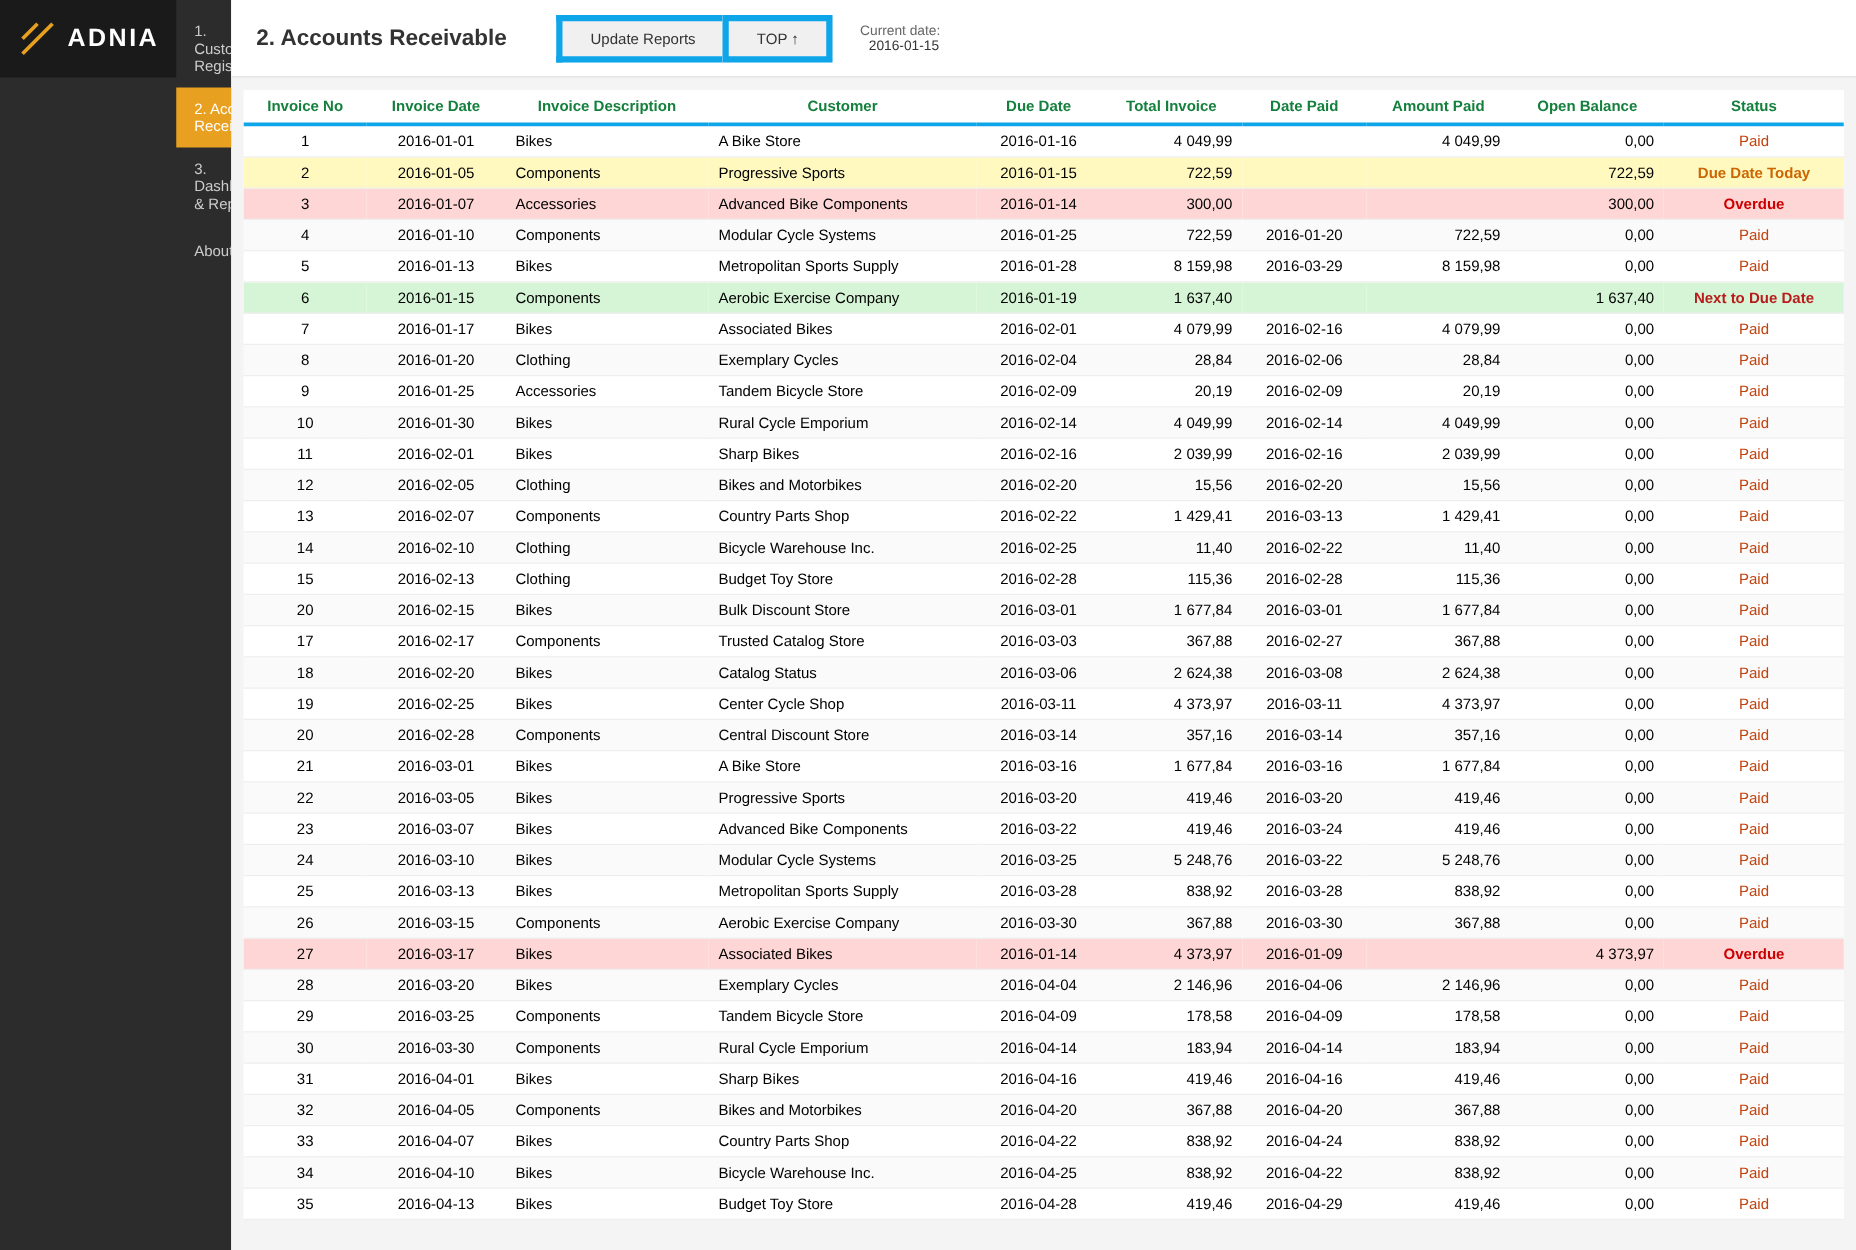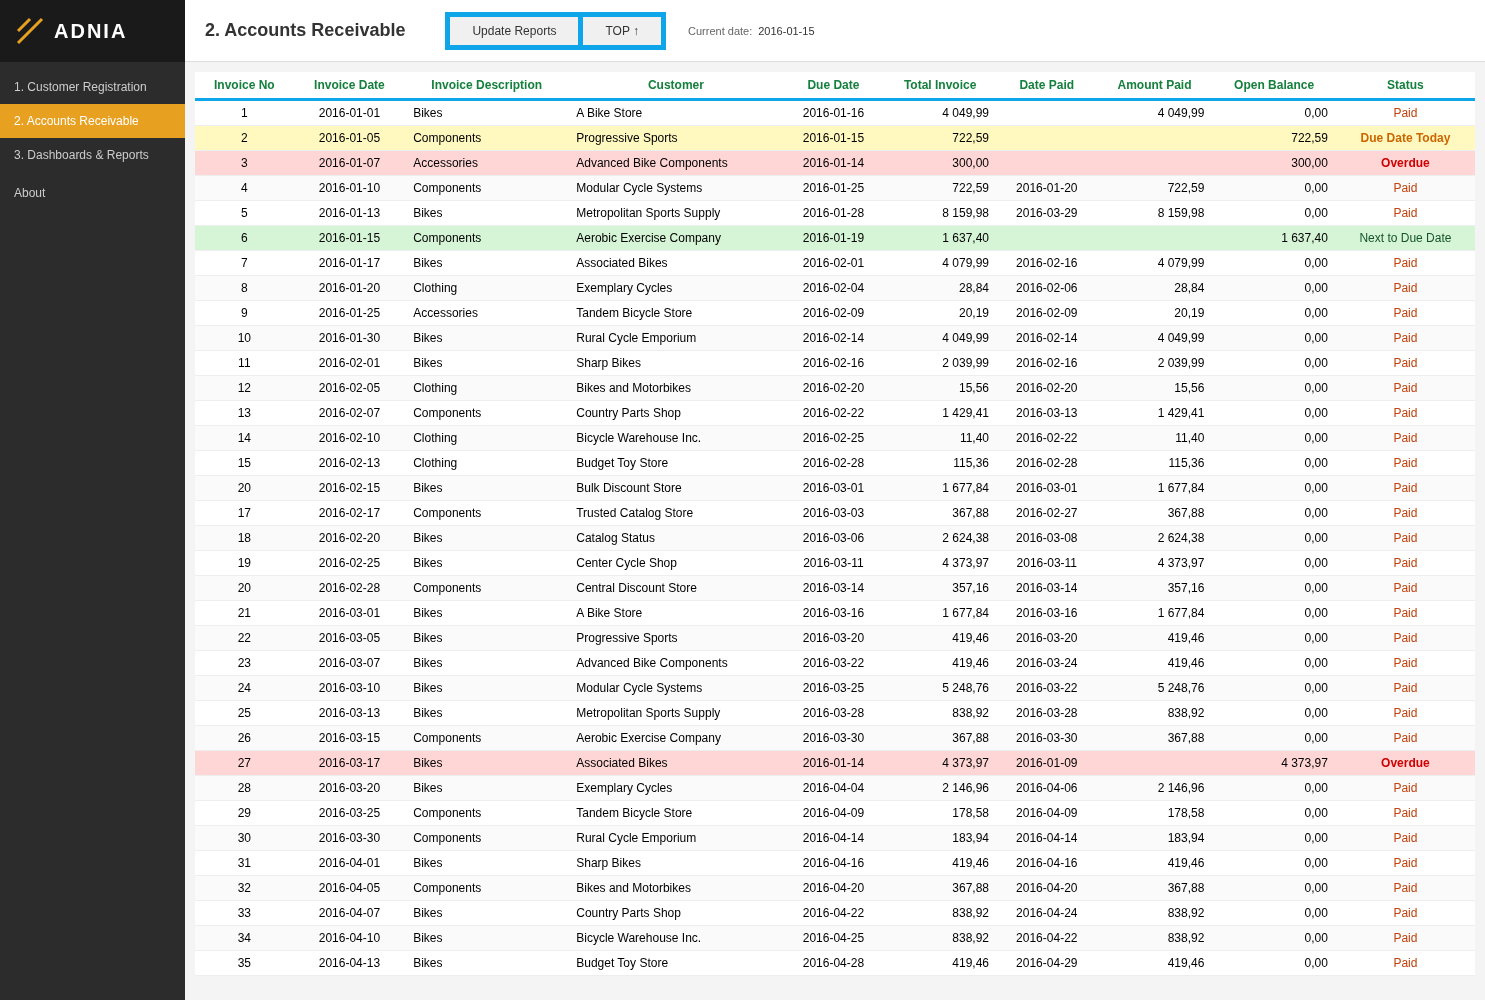--- a/index.html
+++ b/index.html
@@ -5,21 +5,20 @@
     * { margin: 0; padding: 0; box-sizing: border-box; }
     body { font-family: Arial, sans-serif; font-size: 12px; display: flex; height: 1000px; overflow: hidden; }
 
     
     #sidebar {
       width: 185px;
       min-width: 185px;
       background: #2c2c2c;
       color: #ccc;
       display: flex;
-      flex-direction: column;
     }
     #logo-area {
       background: #1a1a1a;
       padding: 12px 14px;
       display: flex;
       align-items: center;
       gap: 8px;
       height: 62px;
     }
     #logo-icon {
@@ -96,20 +95,21 @@
     }
     #current-date-value {
       font-size: 11px;
       color: #333;
       margin-left: 6px;
     }
     #header-meta {
       display: flex;
       align-items: center;
       margin-left: 2px;
+      flex-direction: column;
     }
 
     
     #table-area {
       flex: 1;
       overflow-y: auto;
       padding: 10px 10px 10px 10px;
     }
 
     table {
@@ -142,21 +142,21 @@
 
     
     tr.due-today { background: #fff9c0 !important; }
     tr.overdue { background: #ffd6d6 !important; }
     tr.next-due { background: #d6f5d6 !important; }
 
     
     .status-paid { color: #c2410c; text-align: center; }
     .status-overdue { color: #cc0000; font-weight: bold; }
     .status-due-today { color: #cc6600; font-weight: bold; }
-    .status-next-due { color: #14532d; font-weight: normal; }
+    .status-next-due { color: #b91c1c; font-weight: bold; }
   </style>
 </head>
 <body>
 
 <div id="sidebar">
   <div id="logo-area">
     <svg id="logo-icon" viewBox="0 0 32 32" xmlns="http://www.w3.org/2000/svg">
       <rect width="32" height="32" fill="#1a1a1a"></rect>
       <line x1="4" y1="28" x2="28" y2="4" stroke="#e8a020" stroke-width="3"></line>
       <line x1="4" y1="16" x2="16" y2="4" stroke="#e8a020" stroke-width="3"></line>

